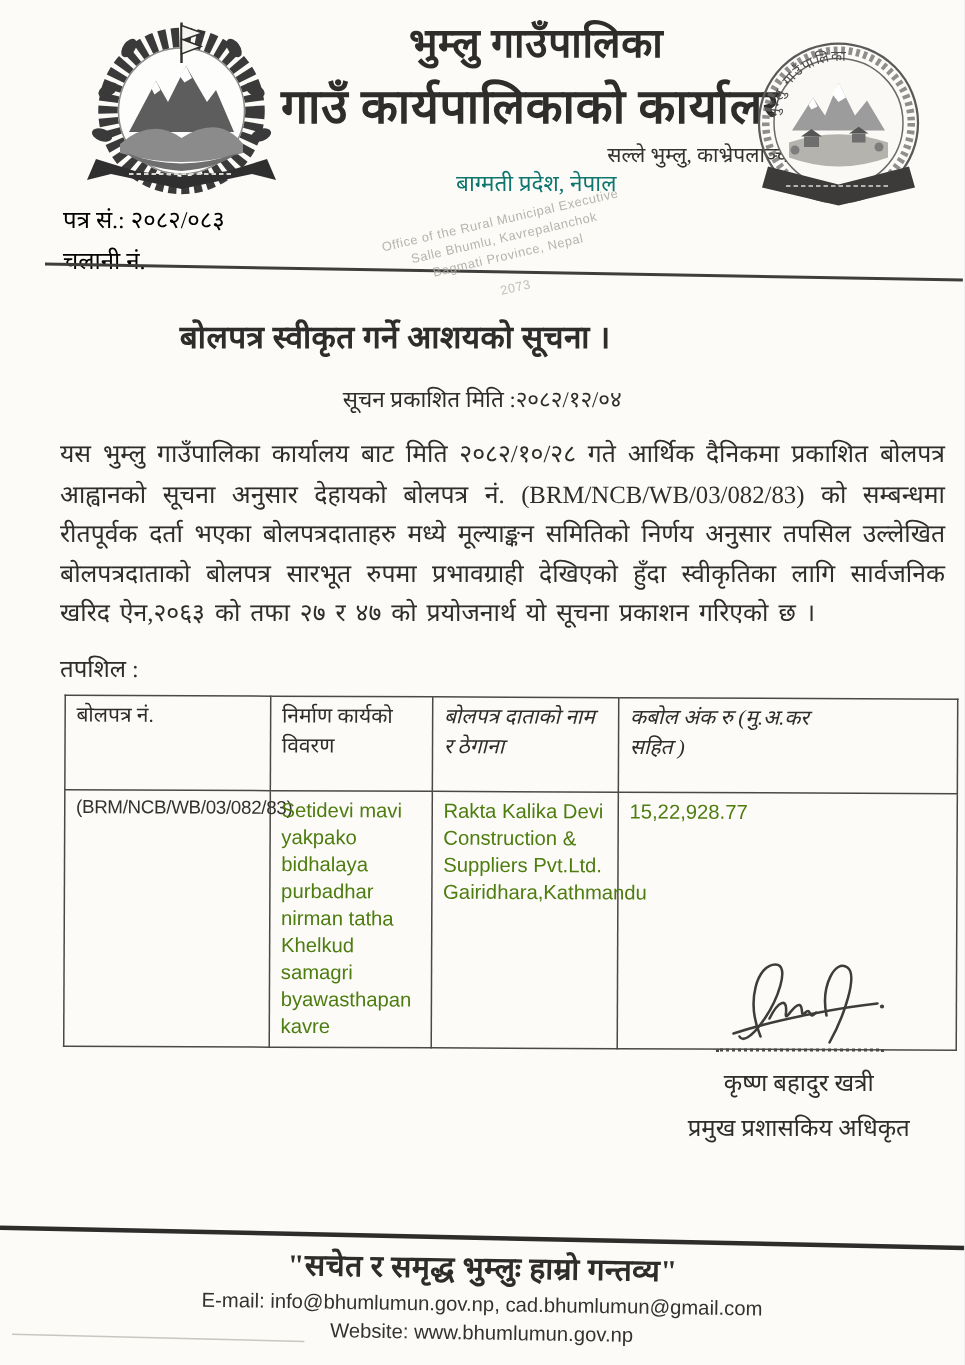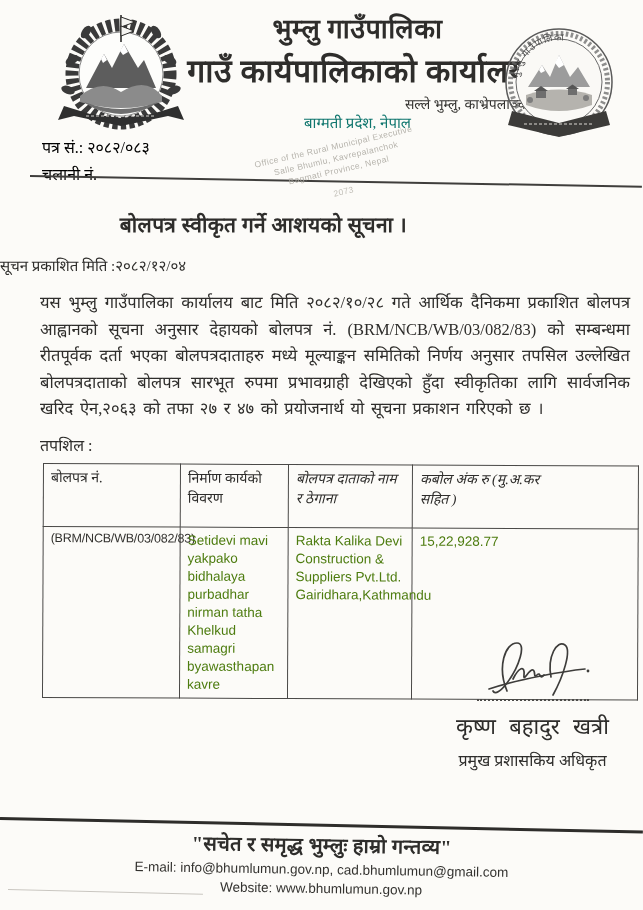--- a/index.html
+++ b/index.html
@@ -26,41 +26,41 @@
     position:absolute;left:246px;top:140px;width:185px;text-align:center;
     transform:rotate(-13deg);color:#aaa79f;opacity:.85;
     font-family:"Liberation Sans","DejaVu Sans",sans-serif;
     font-size:8.5px;line-height:12px;letter-spacing:.4px;z-index:1;
   }
   .stamp .yr{display:block;margin-top:10px;color:#b7b4ac;}
 
   
   .notice-title{position:absolute;left:0;top:210px;width:527px;text-align:center;
     font-size:21px;font-weight:700;letter-spacing:.3px;}
-  .notice-date{position:absolute;left:0;top:255px;width:643px;text-align:left;font-size:15px;}
+  .notice-date{position:absolute;left:0;top:255px;width:643px;text-align:center;font-size:15px;}
   .body-par{position:absolute;left:40px;top:290px;width:590px;font-size:16.5px;line-height:26.5px;
     text-align:justify;word-spacing:2.5px;}
   .annex{position:absolute;left:40px;top:434px;font-size:16px;}
 
   
   .tender-table{position:absolute;left:43px;top:463px;width:595px;border-collapse:collapse;
     table-layout:fixed;transform:rotate(.25deg);transform-origin:left top;}
   .tender-table td{border:1.3px solid #4a4947;vertical-align:top;padding:4px 7px;margin-top:29px;}
   .tender-table .hrow td{height:54px;font-size:14px;line-height:20px;}
   .tender-table .brow td{height:88px;}
   .cell-lat{font-family:"Liberation Sans","DejaVu Sans",sans-serif;font-size:13.5px;line-height:18px;color:#4d7c0f;}
   .cell-bidno{font-family:"Liberation Sans","DejaVu Sans",sans-serif;font-size:12.5px;white-space:nowrap;
     letter-spacing:-.2px;color:#33322f;}
   .hdr-wrap{display:inline-block;max-width:120px;font-style:italic;}
 
   
   .sig-block{position:absolute;left:430px;top:633px;width:205px;text-align:center;}
   .sig-svg{display:block;margin:0 auto;}
   .sig-dots{width:112px;margin:-8px auto 9px;border-bottom:2px dotted #4b4a48;height:2px;}
-  .sig-name{font-size:22px;margin-top:2px;font-family:Liberation Mono, monospace;}
+  .sig-name{font-size:16px;margin-top:2px;}
   .sig-desg{font-size:16px;margin-top:8px;}
 
   
   .foot-rule{position:absolute;left:0;top:817px;width:643px;border-top:3px solid #2e2d2b;
     transform:rotate(1.2deg);transform-origin:left center;}
   .foot-block{position:absolute;left:0;top:826px;width:643px;text-align:center;
     transform:rotate(.9deg);transform-origin:left center;}
   .slogan{font-size:20px;font-weight:700;letter-spacing:.3px;}
   .foot-line{font-size:13.5px;margin-top:4px;color:#33322f;}
   .scan-line{position:absolute;left:8px;top:889px;width:195px;border-top:1.5px solid #c9c6c0;

